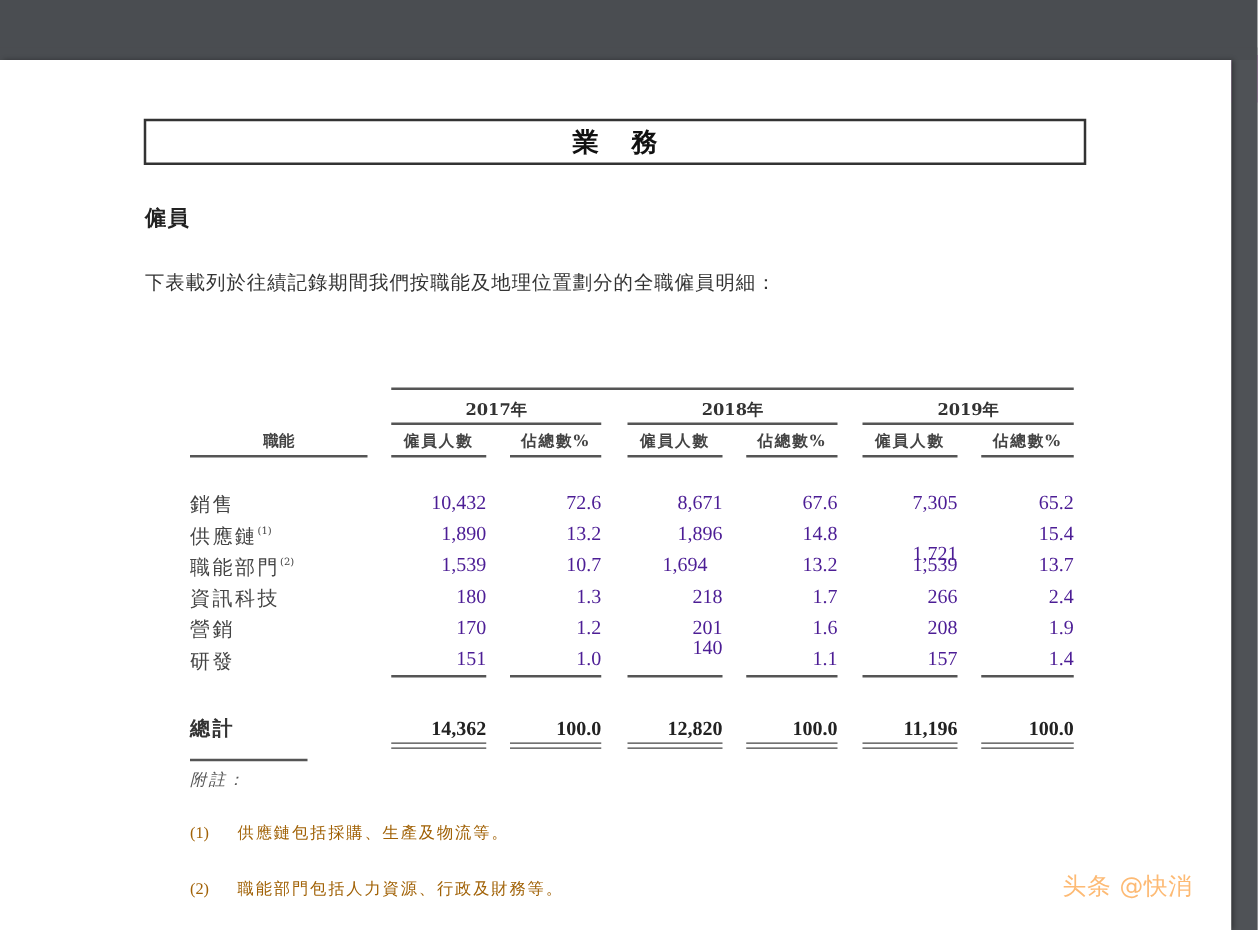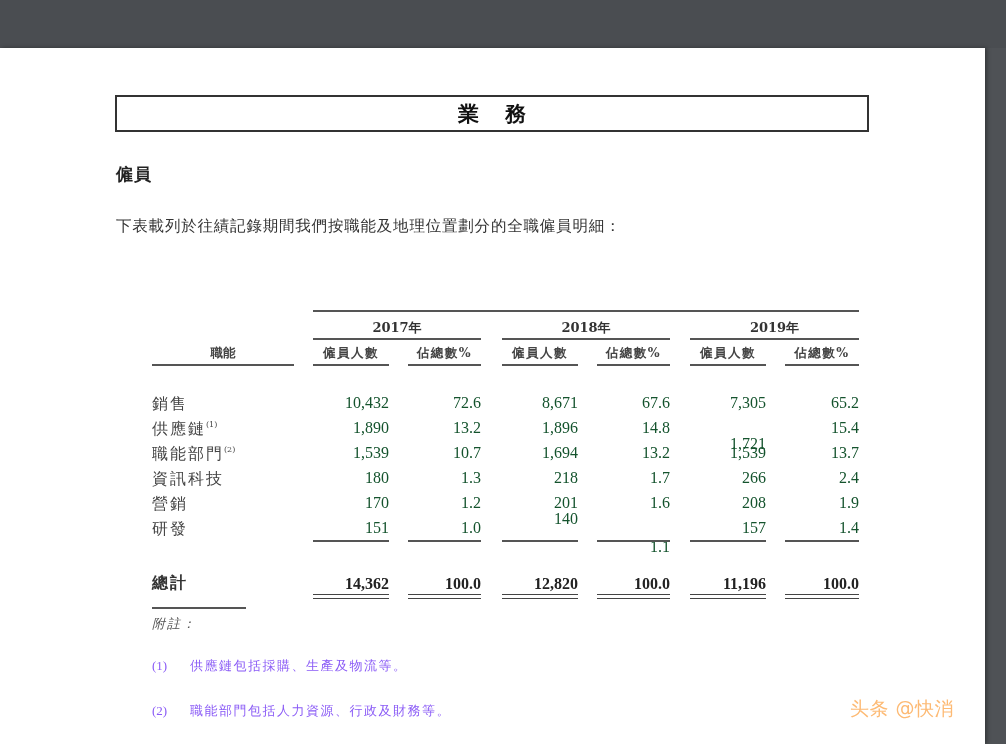--- a/index.html
+++ b/index.html
@@ -62,26 +62,26 @@
   .tbl { position: absolute; left: 0; top: 0; width: 985px; height: 696px; pointer-events: none; }
   .tbl * { pointer-events: auto; }
   .abs { position: absolute; }
   .hdr-period { left: 313px; top: 243px; width: 546px; text-align: center; font-size: 12px; font-weight: bold; color: #333; }
   .rule { position: absolute; height: 1.5px; background: #555; }
   .yr { top: 271px; font-size: 13px; font-weight: bold; color: #333; text-align: center; }
   .colh { top: 297px; font-size: 12.5px; font-weight: bold; color: #444; text-align: center; letter-spacing: 1.5px; }
   .fn-head { left: 152px; top: 297px; width: 142px; text-align: center; font-size: 12.5px; font-weight: bold; color: #444; }
   .row-label { font-size: 16px; color: #444; letter-spacing: 2px; }
   .row-label sup { font-size: 8px; letter-spacing: 0; vertical-align: 7px; }
-  .num { font-size: 16px; color: #14532d; text-align: right; font-family: "Liberation Serif", "DejaVu Serif", serif; }
+  .num { font-size: 16px; color: #4c1d95; text-align: right; font-family: "Liberation Serif", "DejaVu Serif", serif; }
   .total-label { font-size: 16px; font-weight: bold; color: #333; letter-spacing: 2px; }
   .total-num { font-size: 16px; font-weight: bold; color: #222; text-align: right; font-family: "Liberation Serif", "DejaVu Serif", serif; }
   .dbl { position: absolute; height: 5px; border-top: 1.5px solid #444; border-bottom: 1.5px solid #444; }
   .notes-label { left: 152px; top: 567px; font-size: 13px; font-style: italic; color: #555; letter-spacing: 2px; }
-  .note { font-size: 13px; color: #8b5cf6; letter-spacing: 1.5px; }
+  .note { font-size: 13px; color: #a16207; letter-spacing: 1.5px; }
   .note .mk { display: inline-block; width: 38px; font-family: "Liberation Serif", serif; letter-spacing: 0; }
 
   .watermark {
     position: absolute; left: 850px; top: 696px;
     font-family: "DejaVu Sans", sans-serif; font-size: 19px; color: #fdba74;
     text-shadow: 0 0 2px #fff, 1px 1px 1px #fff;
     letter-spacing: 0.5px;
   }
 </style>
 </head>
@@ -143,21 +143,21 @@
     <div class="abs num" style="left:313px; top:371px; width:76px;">1,890</div>
     <div class="abs num" style="left:408px; top:371px; width:73px;">13.2</div>
     <div class="abs num" style="left:502px; top:371px; width:76px;">1,896</div>
     <div class="abs num" style="left:597px; top:371px; width:73px;">14.8</div>
     <div class="abs num" style="left:690px; top:371px; width:76px;margin-top:16px;">1,721</div>
     <div class="abs num" style="left:785px; top:371px; width:74px;">15.4</div>
 
     <div class="abs row-label" style="left:152px; top:396px;"><span>職能部門</span><sup>(2)</sup></div>
     <div class="abs num" style="left:313px; top:396px; width:76px;">1,539</div>
     <div class="abs num" style="left:408px; top:396px; width:73px;">10.7</div>
-    <div class="abs num" style="left:502px; top:396px; width:76px;">1,694</div>
+    <div class="abs num" style="left:490px; top:396px; width:76px;">1,694</div>
     <div class="abs num" style="left:597px; top:396px; width:73px;">13.2</div>
     <div class="abs num" style="left:690px; top:396px; width:76px;">1,539</div>
     <div class="abs num" style="left:785px; top:396px; width:74px;">13.7</div>
 
     <div class="abs row-label" style="left:152px; top:421px;"><span>資訊科技</span></div>
     <div class="abs num" style="left:313px; top:421px; width:76px;">180</div>
     <div class="abs num" style="left:408px; top:421px; width:73px;">1.3</div>
     <div class="abs num" style="left:502px; top:421px; width:76px;">218</div>
     <div class="abs num" style="left:597px; top:421px; width:73px;">1.7</div>
     <div class="abs num" style="left:690px; top:421px; width:76px;">266</div>
@@ -168,21 +168,21 @@
     <div class="abs num" style="left:408px; top:446px; width:73px;">1.2</div>
     <div class="abs num" style="left:502px; top:446px; width:76px;">201</div>
     <div class="abs num" style="left:597px; top:446px; width:73px;">1.6</div>
     <div class="abs num" style="left:690px; top:446px; width:76px;">208</div>
     <div class="abs num" style="left:785px; top:446px; width:74px;">1.9</div>
 
     <div class="abs row-label" style="left:152px; top:471px;"><span>研發</span></div>
     <div class="abs num" style="left:313px; top:471px; width:76px;">151</div>
     <div class="abs num" style="left:408px; top:471px; width:73px;">1.0</div>
     <div class="abs num" style="left:502px; top:462px; width:76px;">140</div>
-    <div class="abs num" style="left:597px; top:490px; width:73px;">1.1</div>
+    <div class="abs num" style="left:597px; top:471px; width:73px;">1.1</div>
     <div class="abs num" style="left:690px; top:471px; width:76px;">157</div>
     <div class="abs num" style="left:785px; top:471px; width:74px;">1.4</div>
 
     <div class="rule" style="left:313px; top:492px; width:76px;"></div>
     <div class="rule" style="left:408px; top:492px; width:73px;"></div>
     <div class="rule" style="left:502px; top:492px; width:76px;"></div>
     <div class="rule" style="left:597px; top:492px; width:73px;"></div>
     <div class="rule" style="left:690px; top:492px; width:76px;"></div>
     <div class="rule" style="left:785px; top:492px; width:74px;"></div>
 

